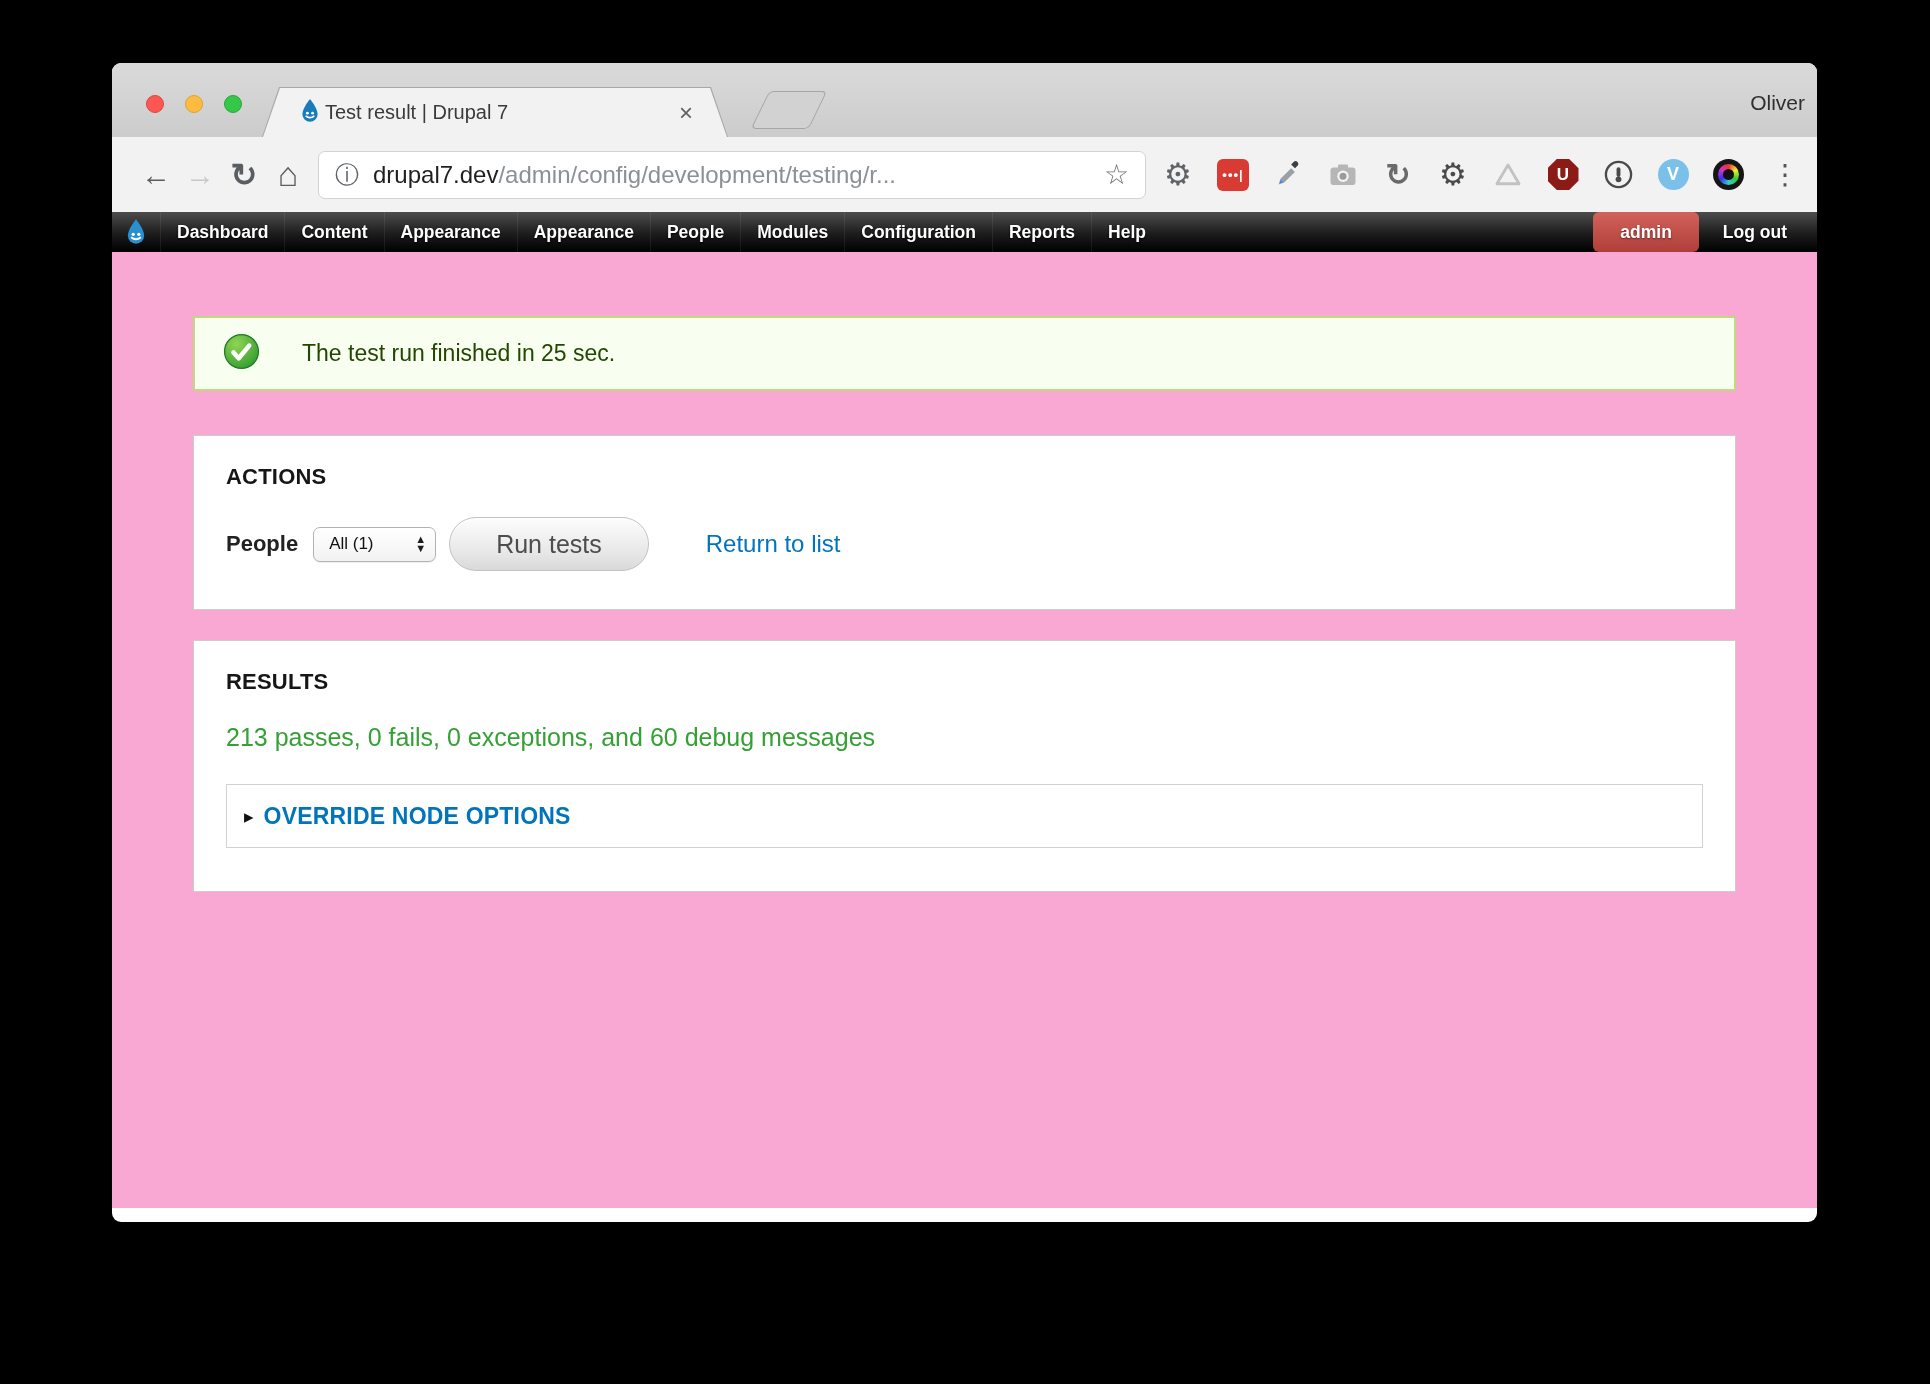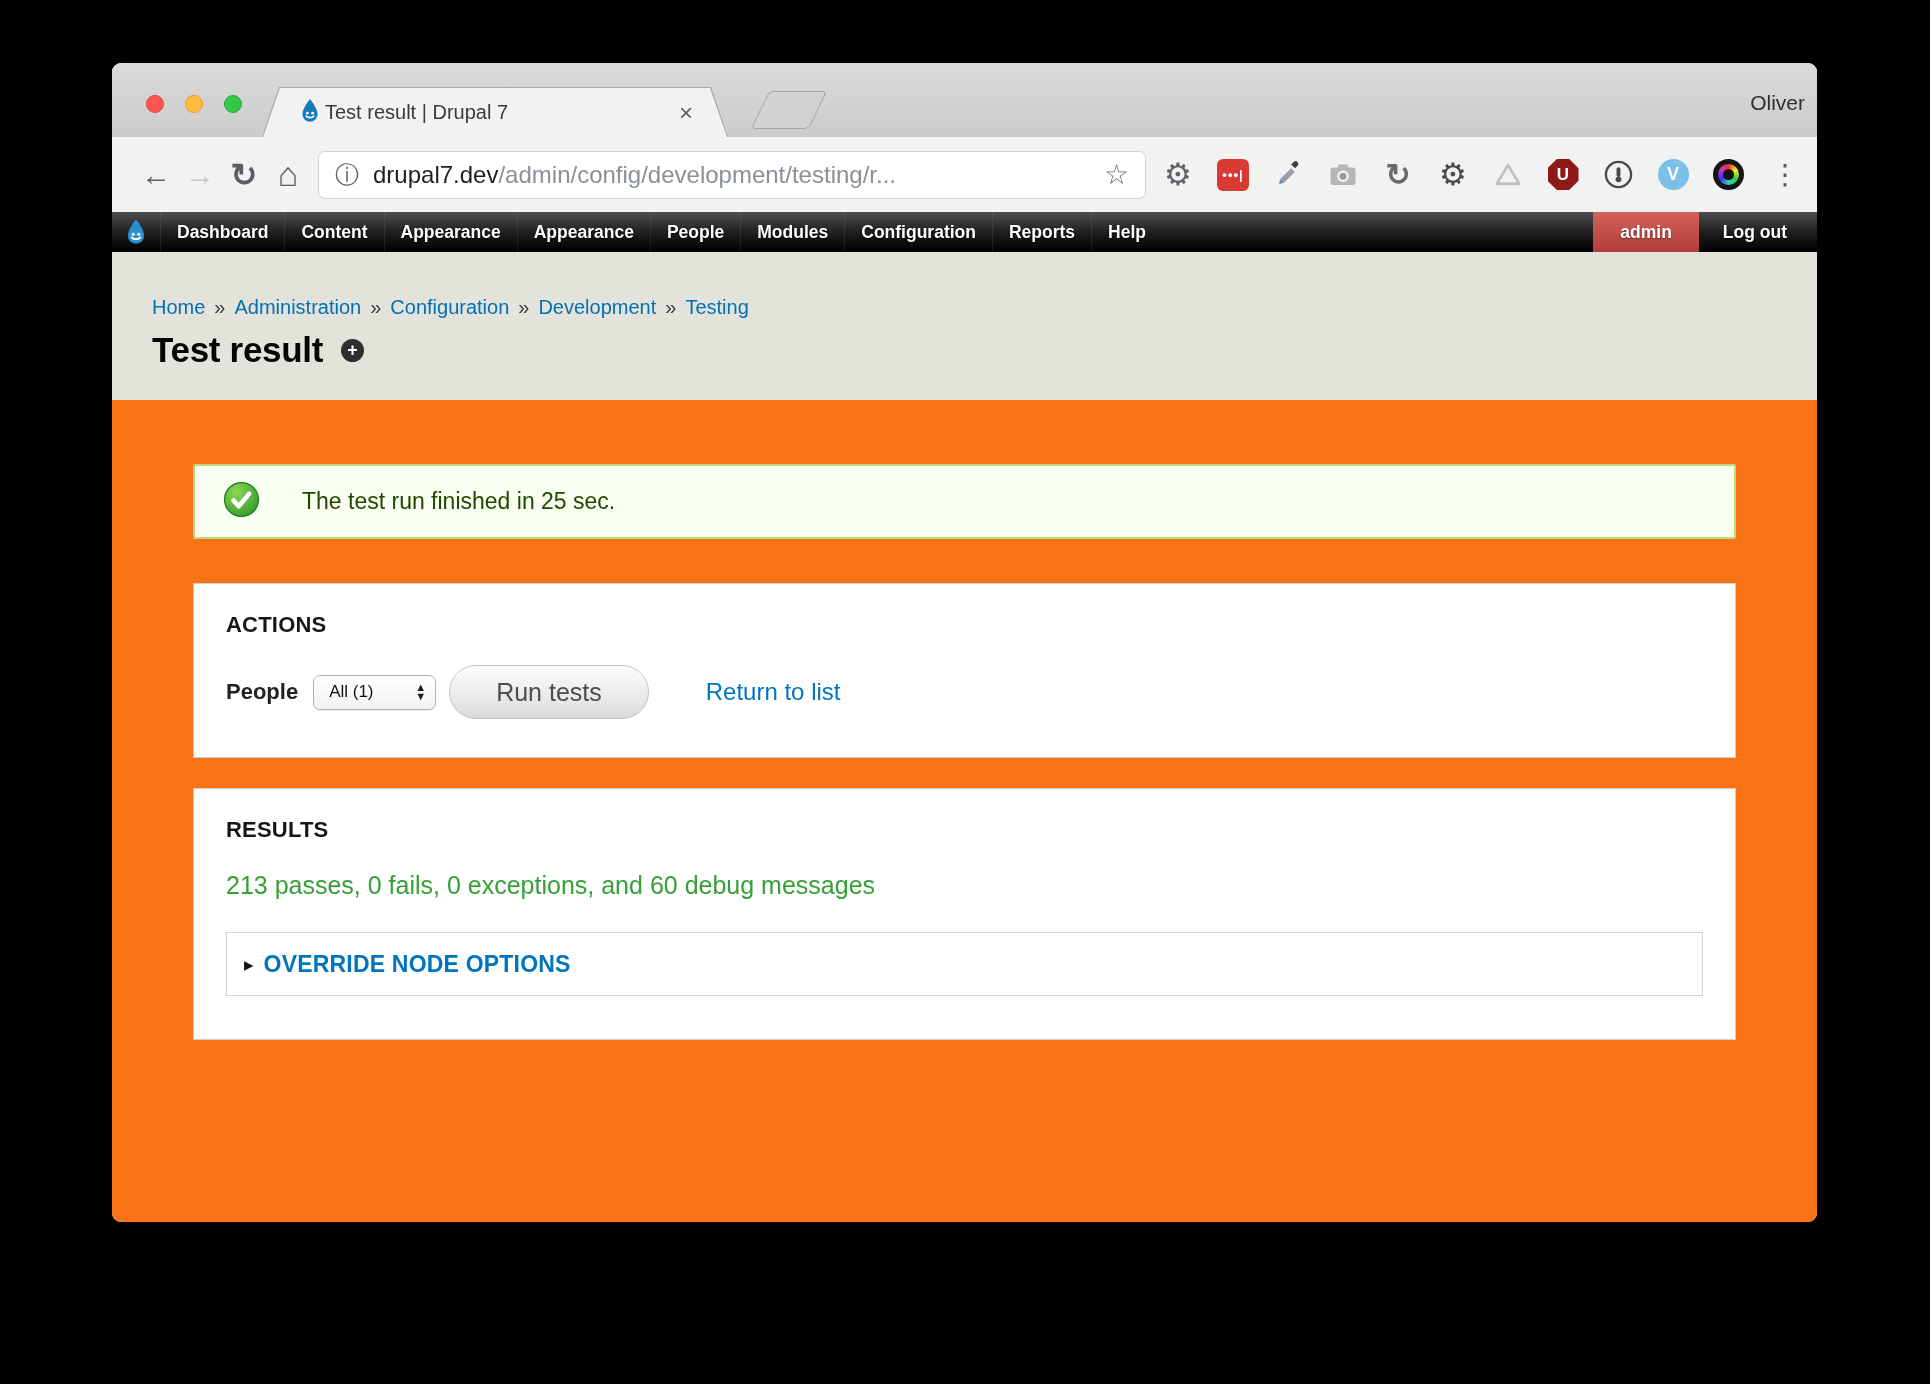--- a/index.html
+++ b/index.html
@@ -64,37 +64,37 @@
   .menu-dots { font-size:28px; color:#555; margin-left:4px; width:24px; text-align:center; }
 
   
   .drupal-toolbar { height:40px; background:linear-gradient(180deg,#4d4d4d 0%,#1c1c1c 55%,#000 100%);
                     display:flex; align-items:stretch; }
   .dt-logo { width:48px; display:flex; align-items:center; justify-content:center; }
   .dt-item { display:flex; align-items:center; padding:0 16px; color:#fff; font-size:17.5px;
              font-weight:bold; text-shadow:0 1px 2px #000; border-left:1px solid rgba(255,255,255,0.07); }
   .dt-spacer { flex:1; }
   .dt-admin { display:flex; align-items:center; padding:0 27px; color:#fff; font-size:17.5px; font-weight:bold;
-              background:linear-gradient(180deg,#d2625c,#b03e3a); text-shadow:0 1px 2px rgba(0,0,0,.5); }
+              background:linear-gradient(180deg,#d2625c,#b03e3a); text-shadow:0 1px 2px rgba(0,0,0,.5);border-radius:6px; }
   .dt-logout { display:flex; align-items:center; padding:0 24px; margin-right:6px; color:#fff;
                font-size:17.5px; font-weight:bold; text-shadow:0 1px 2px #000; }
 
   
   .page-header { height:148px; background:#e4e3db; padding:44px 0 0 40px; }
   .breadcrumb { font-size:20px; color:#333; }
   .crumb { color:#0071b3; text-decoration:none; }
   .crumb-sep { margin:0 9px; color:#3a3a3a; }
   .title-row { margin-top:11px; display:flex; align-items:center; gap:18px; }
   .page-title { font-size:35px; font-weight:600; color:#060606; letter-spacing:-0.3px; }
   .contextual-plus { width:23px; height:23px; border-radius:50%; background:#2e2e2e; color:#fff;
                      display:flex; align-items:center; justify-content:center;
                      font-size:18px; font-weight:bold; line-height:1; }
 
   
-  .content { background:#f97316; padding:64px 81px 0 81px; height:822px; }
+  .content { background:#f9a8d4; padding:64px 81px 0 81px; height:956px; }
 
   .status-box { height:75px; border:2px solid #bdda7e; background:#f8fff0; border-radius:2px;
                 display:flex; align-items:center; padding:0 28px; }
   .status-text { margin-left:42px; font-size:23px; color:#234600; }
 
   .fieldset { border:1px solid #cccccc; background:#fff; padding:28px 32px; }
   .fieldset.actions { margin-top:44px; height:175px; }
   .fieldset.results { margin-top:30px; height:252px; }
   .fs-heading { font-size:22px; font-weight:bold; color:#161616; letter-spacing:0.2px; }
 
@@ -225,29 +225,20 @@
     <span class="dt-item">People</span>
     <span class="dt-item">Modules</span>
     <span class="dt-item">Configuration</span>
     <span class="dt-item">Reports</span>
     <span class="dt-item">Help</span>
     <span class="dt-spacer"></span>
     <span class="dt-admin">admin</span>
     <span class="dt-logout">Log out</span>
   </div>
 
-  <div class="page-header">
-    <div class="breadcrumb">
-      <a class="crumb">Home</a><span class="crumb-sep">»</span><a class="crumb">Administration</a><span class="crumb-sep">»</span><a class="crumb">Configuration</a><span class="crumb-sep">»</span><a class="crumb">Development</a><span class="crumb-sep">»</span><a class="crumb">Testing</a>
-    </div>
-    <div class="title-row">
-      <h1 class="page-title">Test result</h1>
-      <span class="contextual-plus">+</span>
-    </div>
-  </div>
 
   <div class="content">
 
     <div class="status-box">
       <span>
         <svg width="37" height="37" viewBox="0 0 24 24">
           <defs>
             <radialGradient id="okgrad" cx="0.35" cy="0.28" r="0.9">
               <stop offset="0" stop-color="#8fd651"></stop>
               <stop offset="1" stop-color="#27942c"></stop>

